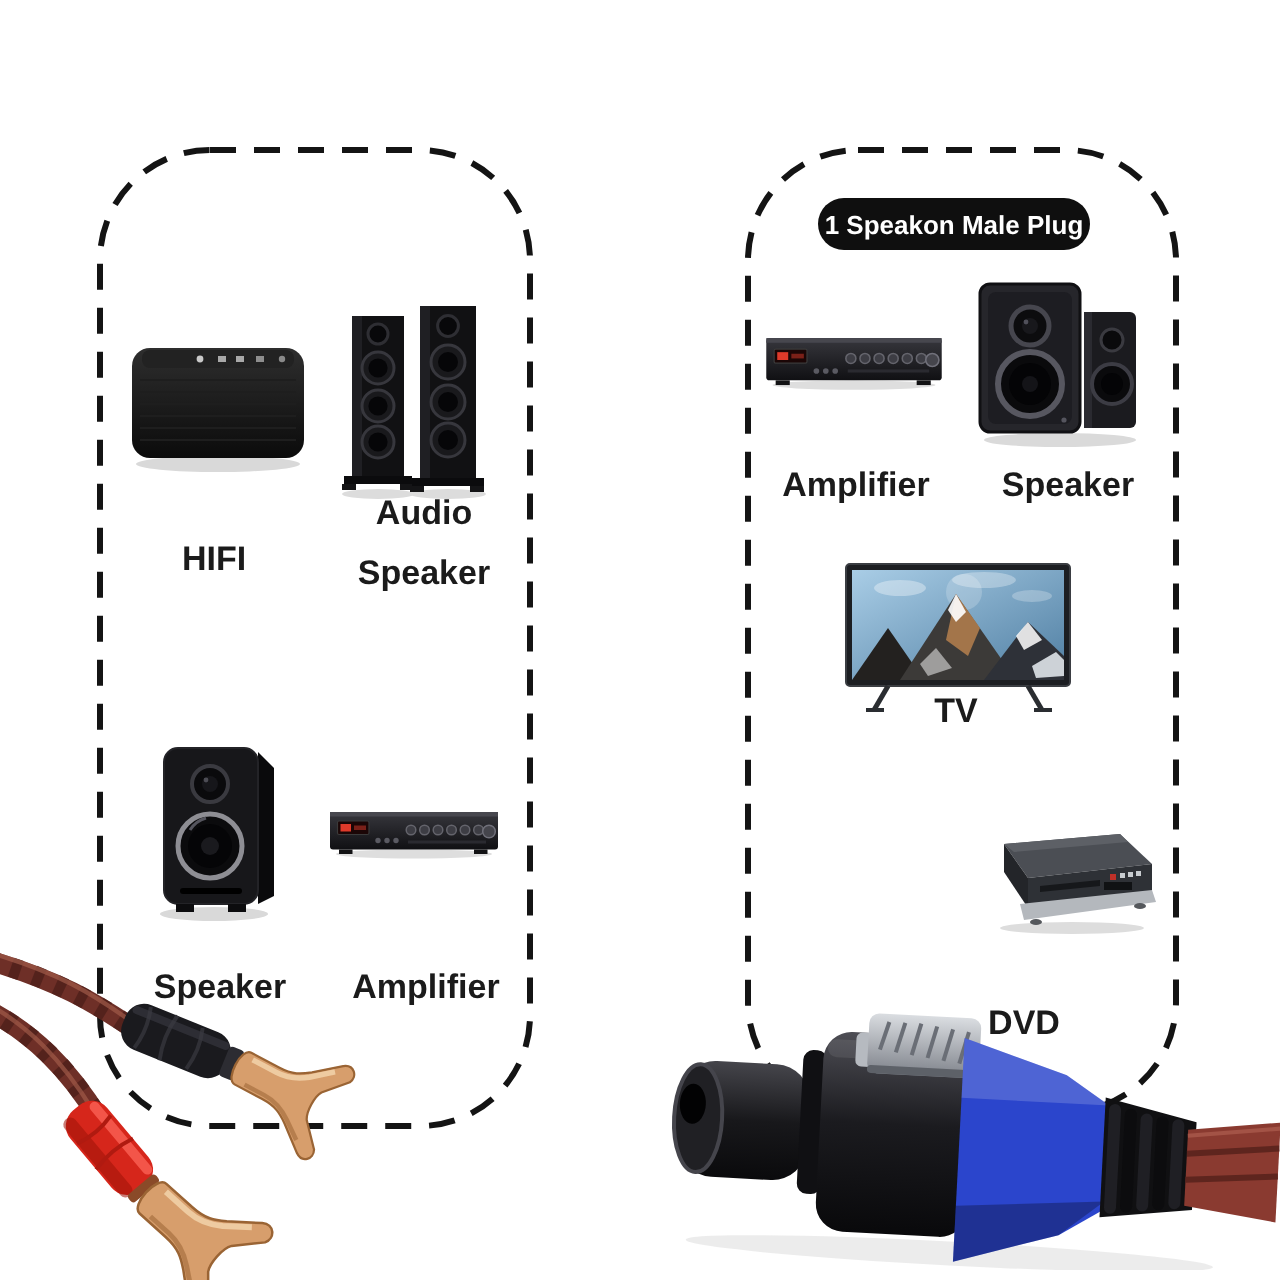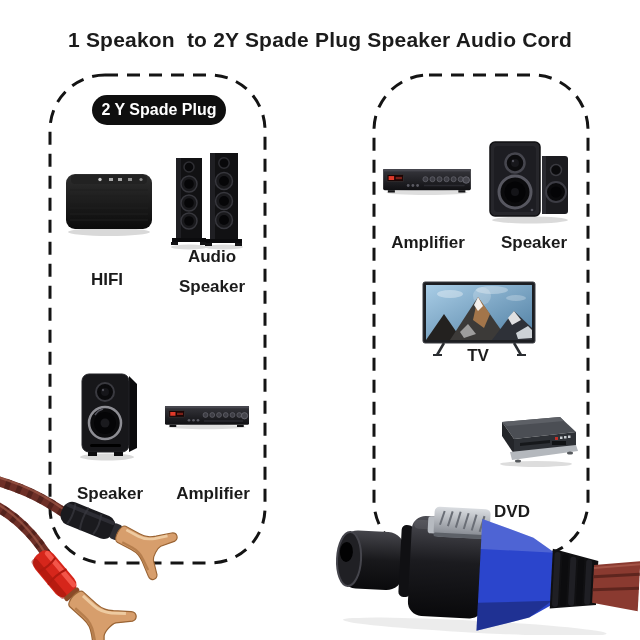--- a/index.html
+++ b/index.html
@@ -37,34 +37,33 @@
   .fill-cable { fill:var(--cable-red); }
   .wire { stroke:#6e2f27; stroke-width:10; fill:none; stroke-linecap:round; }
   .wire-twist { stroke:#4c1f19; stroke-width:10; fill:none; stroke-dasharray:5 7; opacity:.75; }
   .wire-sheen { stroke:#a05a48; stroke-width:2.2; fill:none; opacity:.7; }
 </style>
 </head>
 <body>
 
 <div class="canvas">
 
-  <div class="title">1 Speakon  to 2Y Spade Plug Speaker Audio Cord</div>
 
   <div class="panel panel-left">
     <svg class="dash-svg" width="219" height="492" viewBox="0 0 219 492">
       <rect x="2" y="2" width="215" height="488" rx="55" ry="55" fill="none" stroke="var(--dash)" stroke-width="3" stroke-dasharray="13 9"></rect>
     </svg>
   </div>
-  <div class="badge badge-left">2 Y Spade Plug</div>
 
   <div class="panel panel-right">
     <svg class="dash-svg" width="218" height="485" viewBox="0 0 218 485">
       <rect x="2" y="2" width="214" height="481" rx="55" ry="55" fill="none" stroke="var(--dash)" stroke-width="3" stroke-dasharray="13 9"></rect>
     </svg>
   </div>
+  <div class="badge badge-right">1 Speakon Male Plug</div>
 
   <svg class="device" style="left:62px;top:170px" width="94" height="68" viewBox="0 0 94 68">
     <defs>
         <linearGradient id="gHifi" x1="0" y1="0" x2="0" y2="1">
       <stop offset="0" stop-color="#2e2e2e"></stop>
           <stop offset="1" stop-color="#0b0b0b"></stop>
         </linearGradient>
       </defs>
     <ellipse cx="47" cy="62" rx="41" ry="4" fill="#d9d9d9"></ellipse>
     <rect x="4" y="4" width="86" height="55" rx="9" fill="url(#gHifi)"></rect>

